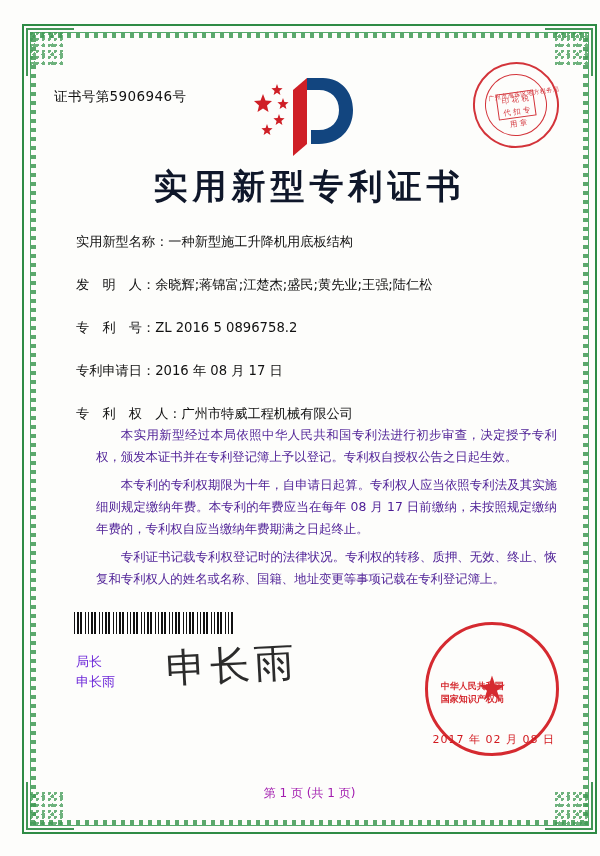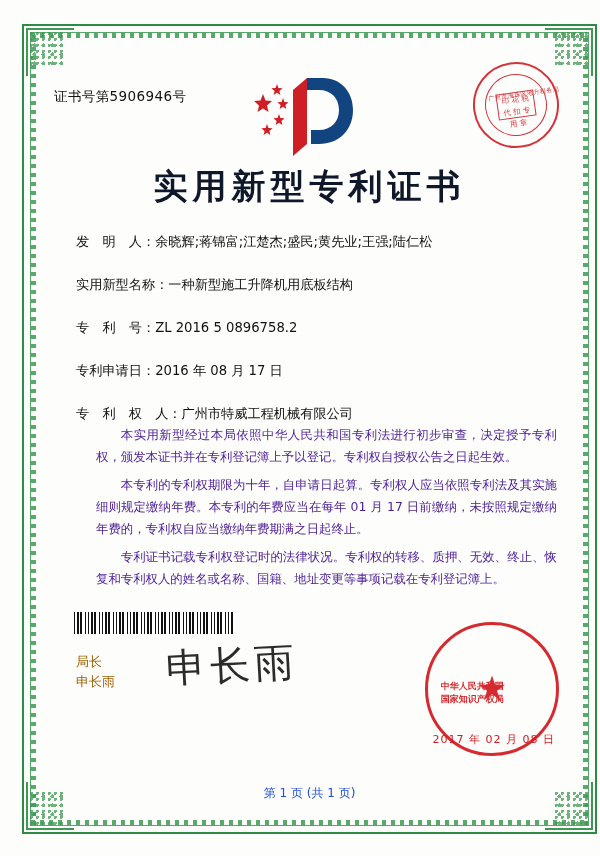--- a/index.html
+++ b/index.html
@@ -151,21 +151,21 @@
     position:absolute;left:28px;top:560px;
     width:160px;height:22px;
     background:repeating-linear-gradient(90deg,
       #111 0 1px, #fff 1px 3px, #111 3px 5px, #fff 5px 6px,
       #111 6px 8px, #fff 8px 11px, #111 11px 12px, #fff 12px 14px);
   }
 
   
   .sig-label{
     position:absolute;left:30px;top:600px;
-    font-size:13px;line-height:20px;color:#a16207;
+    font-size:13px;line-height:20px;color:#6d28d9;
     font-family:"DejaVu Sans", sans-serif;
   }
   .sig-hand{
     position:absolute;left:120px;top:586px;
     font-size:40px;color:#1a1a1a;
     font-family:"DejaVu Serif", serif;
     letter-spacing:4px;
     transform:rotate(-3deg);
     opacity:.92;
   }
@@ -193,21 +193,21 @@
   }
   .seal-date{
     position:absolute;right:18px;top:680px;
     font-size:11px;color:#d2191f;
     font-family:"DejaVu Sans", sans-serif;
     letter-spacing:1px;
   }
 
   .footer{
     position:absolute;left:0;right:0;bottom:8px;
-    text-align:center;font-size:12px;color:#1d4ed8;
+    text-align:center;font-size:12px;color:#a21caf;
     font-family:"DejaVu Sans", sans-serif;
   }
 </style>
 </head>
 <body>
 
 <div class="page">
 
   <div class="frame-outer"></div>
   <div class="frame-deco"></div>
@@ -248,39 +248,39 @@
           <div>印 花 税</div>
           <div>代 扣 专 用 章</div>
         </div>
       </div>
     </div>
 
     <div class="title">实用新型专利证书</div>
 
     <div class="fields">
       <div class="field">
+        <span class="lbl">实用新型名称：</span><span class="val">一种新型施工升降机用底板结构</span>
+      </div>
+      <div class="field">
         <span class="lbl">发　明　人：</span><span class="val">余晓辉;蒋锦富;江楚杰;盛民;黄先业;王强;陆仁松</span>
-      </div>
-      <div class="field">
-        <span class="lbl">实用新型名称：</span><span class="val">一种新型施工升降机用底板结构</span>
       </div>
       <div class="field">
         <span class="lbl">专　利　号：</span><span class="val">ZL 2016 5 0896758.2</span>
       </div>
       <div class="field">
         <span class="lbl">专利申请日：</span><span class="val">2016 年 08 月 17 日</span>
       </div>
       <div class="field">
         <span class="lbl">专　利　权　人：</span><span class="val">广州市特威工程机械有限公司</span>
       </div>
     </div>
 
     <div class="paras">
       <p>本实用新型经过本局依照中华人民共和国专利法进行初步审查，决定授予专利权，颁发本证书并在专利登记簿上予以登记。专利权自授权公告之日起生效。</p>
-      <p>本专利的专利权期限为十年，自申请日起算。专利权人应当依照专利法及其实施细则规定缴纳年费。本专利的年费应当在每年 01 月 17 日前缴纳，未按照规定缴纳年费的，专利权自应当缴纳年费期满之日起终止。</p>
+      <p>本专利的专利权期限为十年，自申请日起算。专利权人应当依照专利法及其实施细则规定缴纳年费。本专利的年费应当在每年 08 月 17 日前缴纳，未按照规定缴纳年费的，专利权自应当缴纳年费期满之日起终止。</p>
       <p>专利证书记载专利权登记时的法律状况。专利权的转移、质押、无效、终止、恢复和专利权人的姓名或名称、国籍、地址变更等事项记载在专利登记簿上。</p>
     </div>
 
     <div class="barcode"></div>
 
     <div class="sig-label">
       <div>局长</div>
       <div>申长雨</div>
     </div>
     <div class="sig-hand">申长雨</div>

